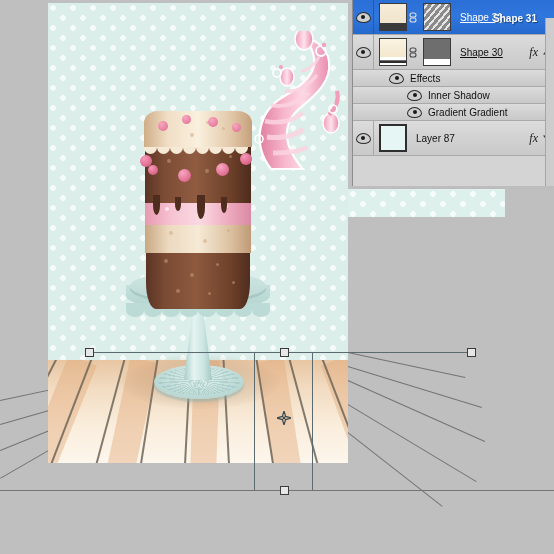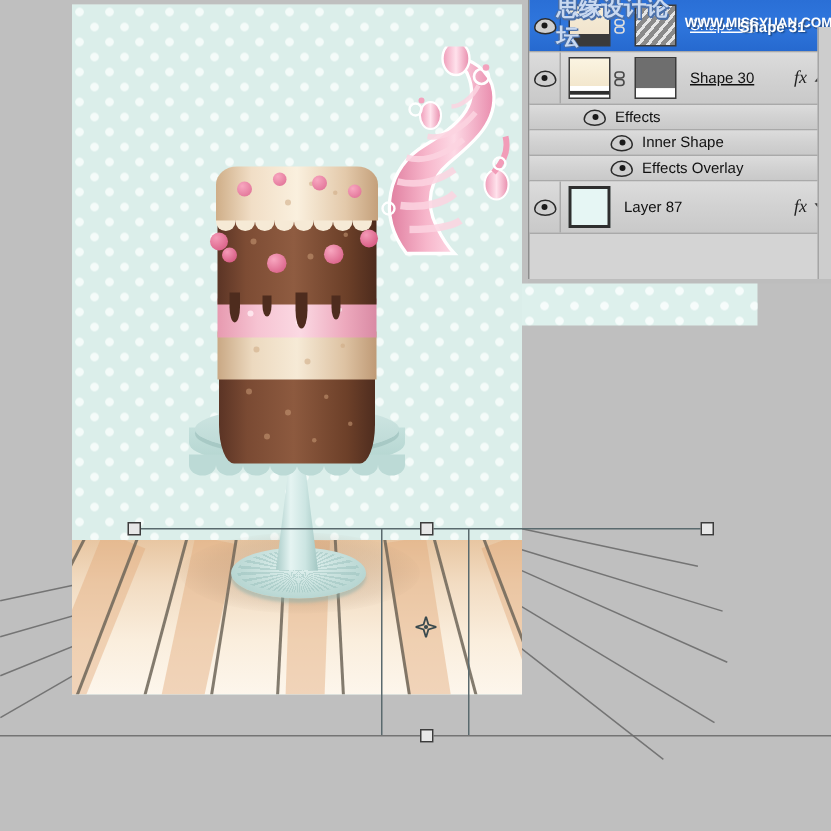--- a/index.html
+++ b/index.html
@@ -405,24 +405,20 @@
       <div class="thumb" style="background:linear-gradient(to bottom,#f6edd8 0%,#f1e4cd 72%,#3a3a3a 73%,#3a3a3a 100%);"></div>
       <div class="linkicon">
         <svg width="8" height="11" viewBox="0 0 8 11">
             <rect x="1" y="1" width="6" height="4" rx="2" fill="none" stroke="#ddd" stroke-width="1.1"></rect>
             <rect x="1" y="6" width="6" height="4" rx="2" fill="none" stroke="#ddd" stroke-width="1.1"></rect>
           </svg>
       </div>
       <div class="thumb" style="background:repeating-linear-gradient(-50deg,#8a8a8a 0 3px,#e6e6e6 3px 5px);"></div>
       <span class="lbl">Shape 31</span>
 
-      <div class="wm">
-        <span class="wm-cn">思缘设计论坛</span>
-        <span class="wm-en">WWW.MISSYUAN.COM</span>
-      </div>
       <span class="wm-shape">Shape 31</span>
     </div>
 
     <div class="row h-main">
       <div class="eye">
         <span class="eyeglyph">
             <span class="eyepupil"></span>
           </span>
       </div>
       <div class="thumb" style="background:linear-gradient(to bottom,#fbf4e2 0%,#f3e7cd 70%,#ffffff 71%,#ffffff 82%,#2e2e2e 83%,#2e2e2e 92%,#ffffff 93%);"></div>
@@ -445,28 +441,28 @@
           <span class="eyepupil"></span>
         </span>
       <span class="eff-label">Effects</span>
     </div>
 
 
     <div class="row h-eff">
       <span class="eyeglyph eff-eye sub">
           <span class="eyepupil"></span>
         </span>
-      <span class="eff-label">Inner Shape</span>
+      <span class="eff-label">Inner Shadow</span>
     </div>
 
     <div class="row h-eff">
       <span class="eyeglyph eff-eye sub">
           <span class="eyepupil"></span>
         </span>
-      <span class="eff-label">Effects Overlay</span>
+      <span class="eff-label">Gradient Gradient</span>
     </div>
 
     <div class="row h-main">
       <div class="eye">
         <span class="eyeglyph">
             <span class="eyepupil"></span>
           </span>
       </div>
       <div class="thumb" style="background:#e6f6f4;border:2px solid #2e2e2e;"></div>
       <span class="lbl plain">Layer 87</span>

